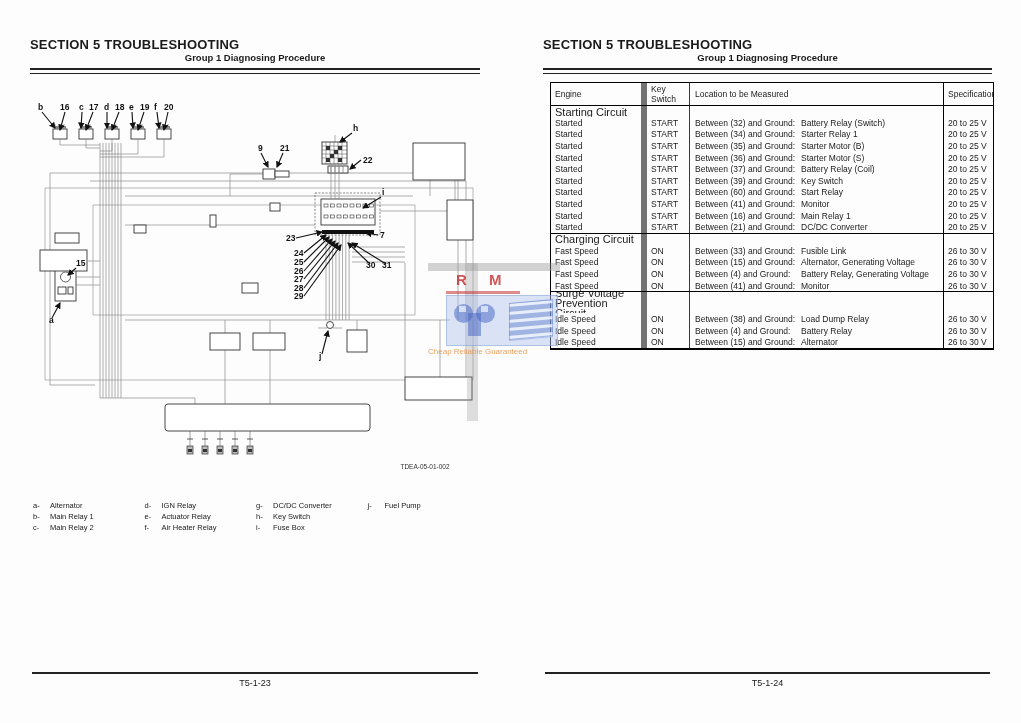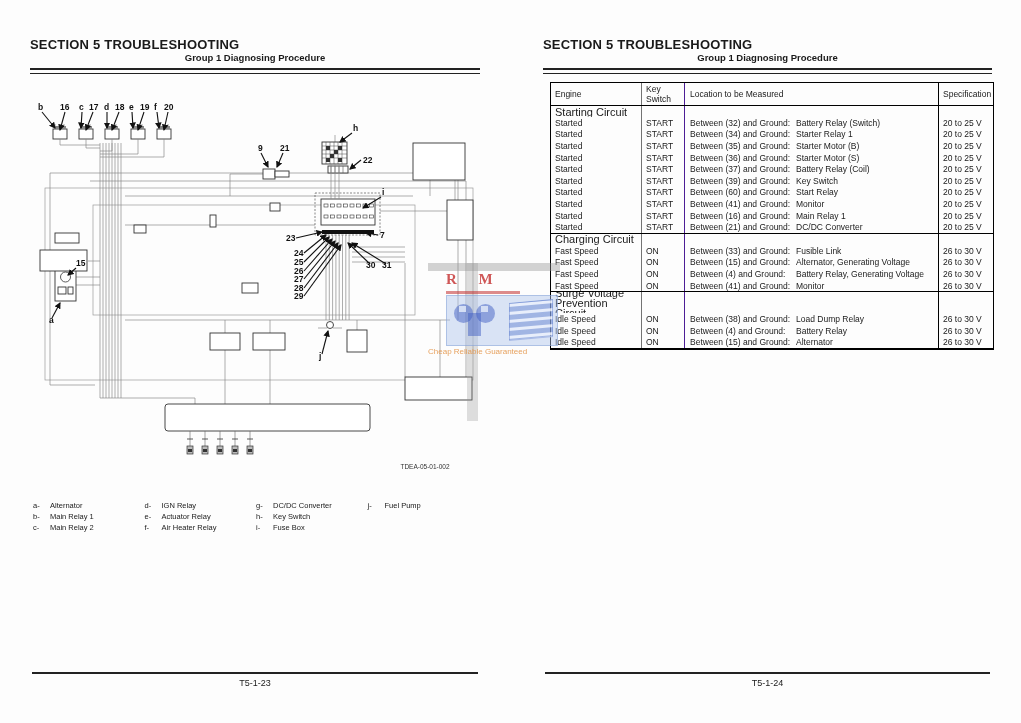--- a/index.html
+++ b/index.html
@@ -35,30 +35,30 @@
   
   #tbl{position:absolute;left:7px;top:52px;width:442px;border:1px solid #000;border-bottom:2px solid #000;font-size:8.5px;}
   .trow{display:flex;align-items:center;}
   .trow.header-row{height:22px;border-bottom:1.2px solid #000;font-size:8.5px;}
   .trow.data-row{height:11.6px;}
   .trow.section-row{height:11px;font-size:11px;}
   .trow.section-row.tall{height:21px;}
   .trow.sep{border-top:1.8px solid #000;}
   .tcell{height:100%;display:flex;align-items:center;overflow:hidden;white-space:pre-line;line-height:10px;}
   .c-engine{width:86px;flex:0 0 86px;padding-left:4px;}
-  .c-key{width:38px;flex:0 0 38px;border-left:1px solid #737373;padding-left:4px;}
+  .c-key{width:38px;flex:0 0 38px;border-left:6px solid #737373;padding-left:4px;}
   .c-loc{width:248px;flex:0 0 248px;border-left:1px solid #4c1d95;padding-left:5px;}
   .c-spec{flex:1 1 auto;border-left:1px solid #000;padding-left:4px;}
   .loc-prefix{display:inline-block;width:106px;flex:0 0 106px;}
 
   
   #watermark{position:absolute;left:428px;top:256px;width:140px;height:170px;z-index:5;pointer-events:none;}
   .wm-hbar{position:absolute;left:0;top:7px;width:132px;height:8px;background:rgba(145,145,145,0.4);}
   .wm-vbar{position:absolute;left:39px;top:7px;width:11px;height:158px;background:rgba(150,150,150,0.3);}
-  .wm-initials{position:absolute;left:18px;top:15px;font-family:Liberation Serif, serif;font-weight:bold;font-size:15px;letter-spacing:9px;color:rgba(195,45,45,0.8);}
+  .wm-initials{position:absolute;left:28px;top:15px;font-family:Liberation Sans, sans-serif;font-weight:bold;font-size:15px;letter-spacing:9px;color:rgba(195,45,45,0.8);}
   .wm-underline{position:absolute;left:18px;top:35px;width:74px;height:3px;background:rgba(195,45,45,0.55);}
   .wm-logo{position:absolute;left:18px;top:39px;width:110px;height:49px;background:rgba(172,196,234,0.45);border:1px solid rgba(120,150,210,0.45);}
   .wm-c1,.wm-c2{position:absolute;width:19px;height:19px;border-radius:50%;background:rgba(65,95,195,0.5);top:8px;}
   .wm-c1{left:7px;} .wm-c2{left:29px;}
   .wm-stem{position:absolute;left:21px;top:17px;width:13px;height:23px;background:rgba(65,95,195,0.5);}
   .wm-notch1,.wm-notch2{position:absolute;width:7px;height:6px;background:rgba(230,238,250,0.8);top:10px;}
   .wm-notch1{left:12px;} .wm-notch2{left:34px;}
   .wm-book{position:absolute;left:62px;top:5px;width:42px;height:36px;transform:skewY(-5deg);
     background:repeating-linear-gradient(to bottom, rgba(235,240,252,0.85) 0 3px, rgba(105,135,210,0.5) 3px 8px);
     border:1px solid rgba(105,135,210,0.5);}

